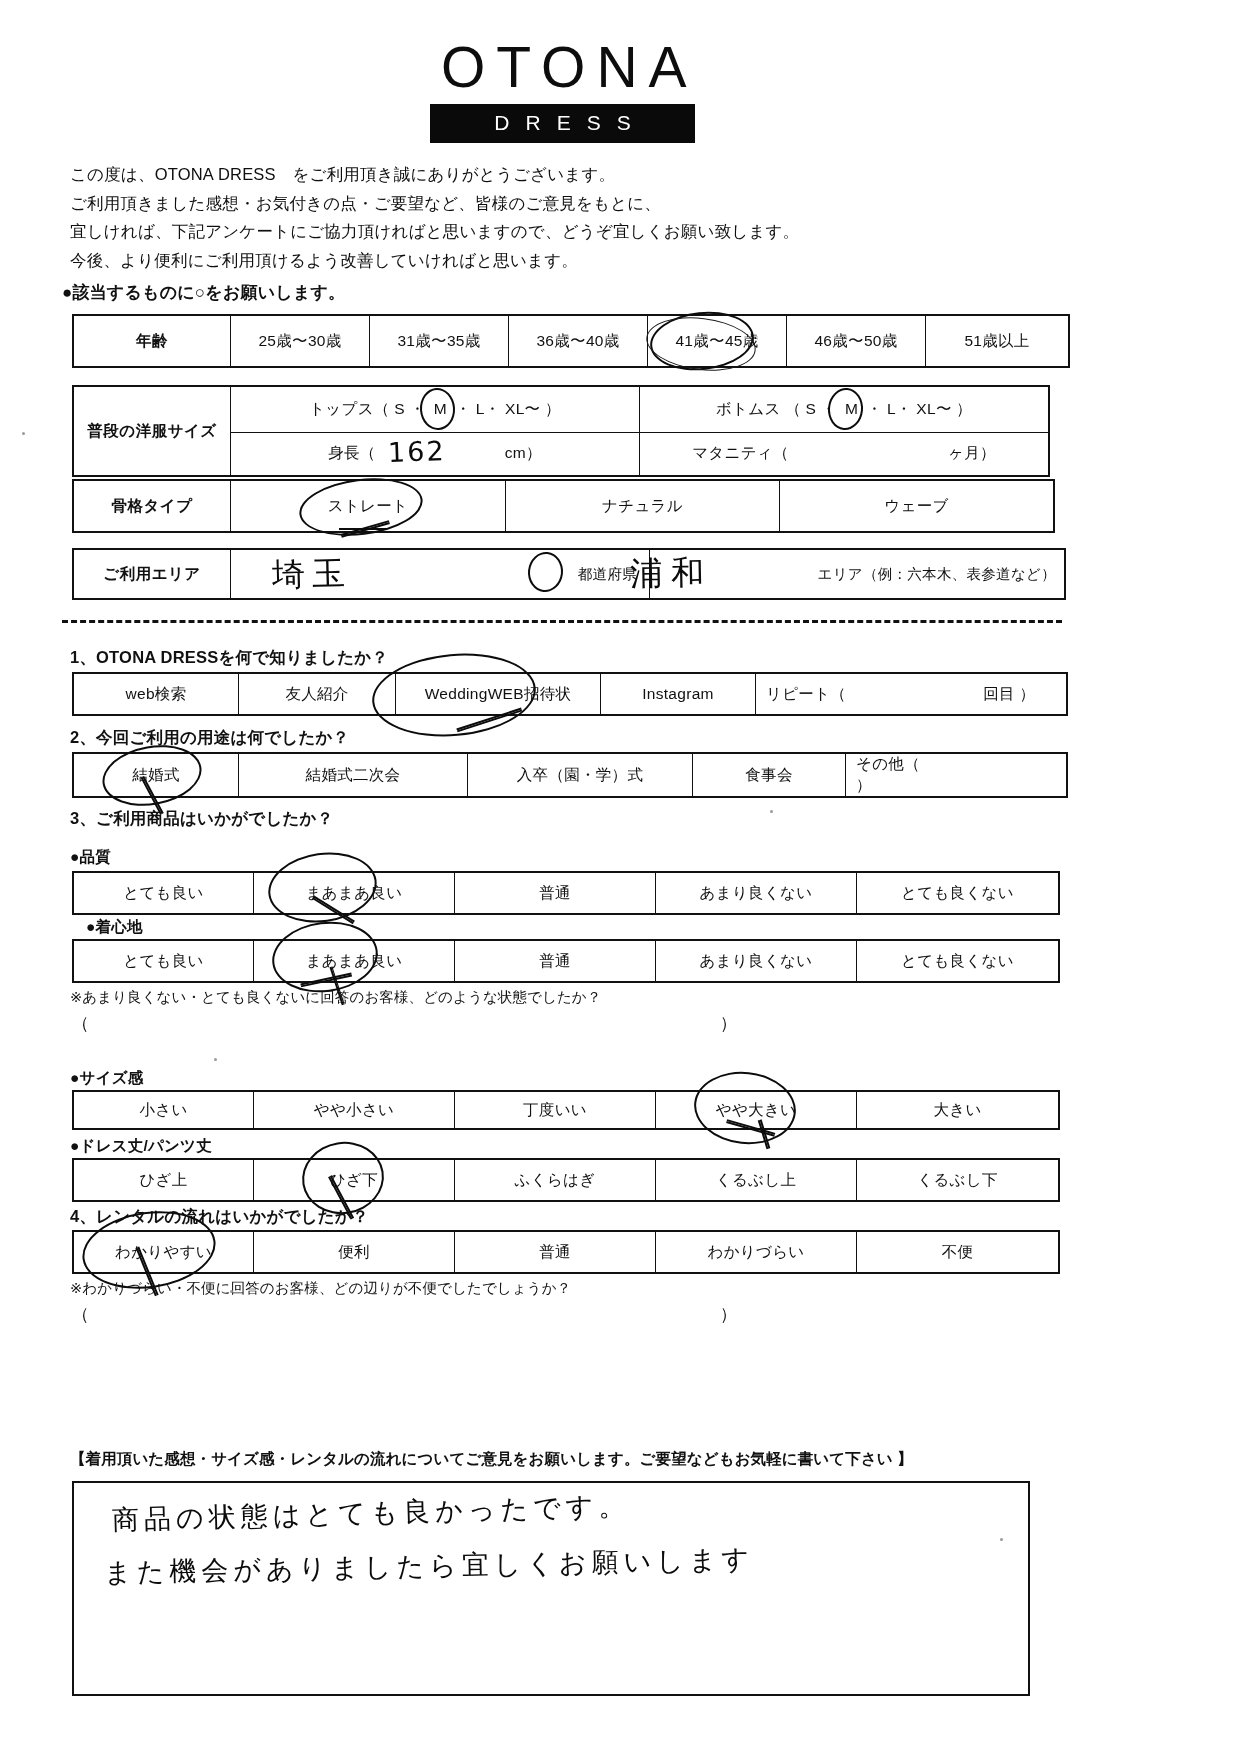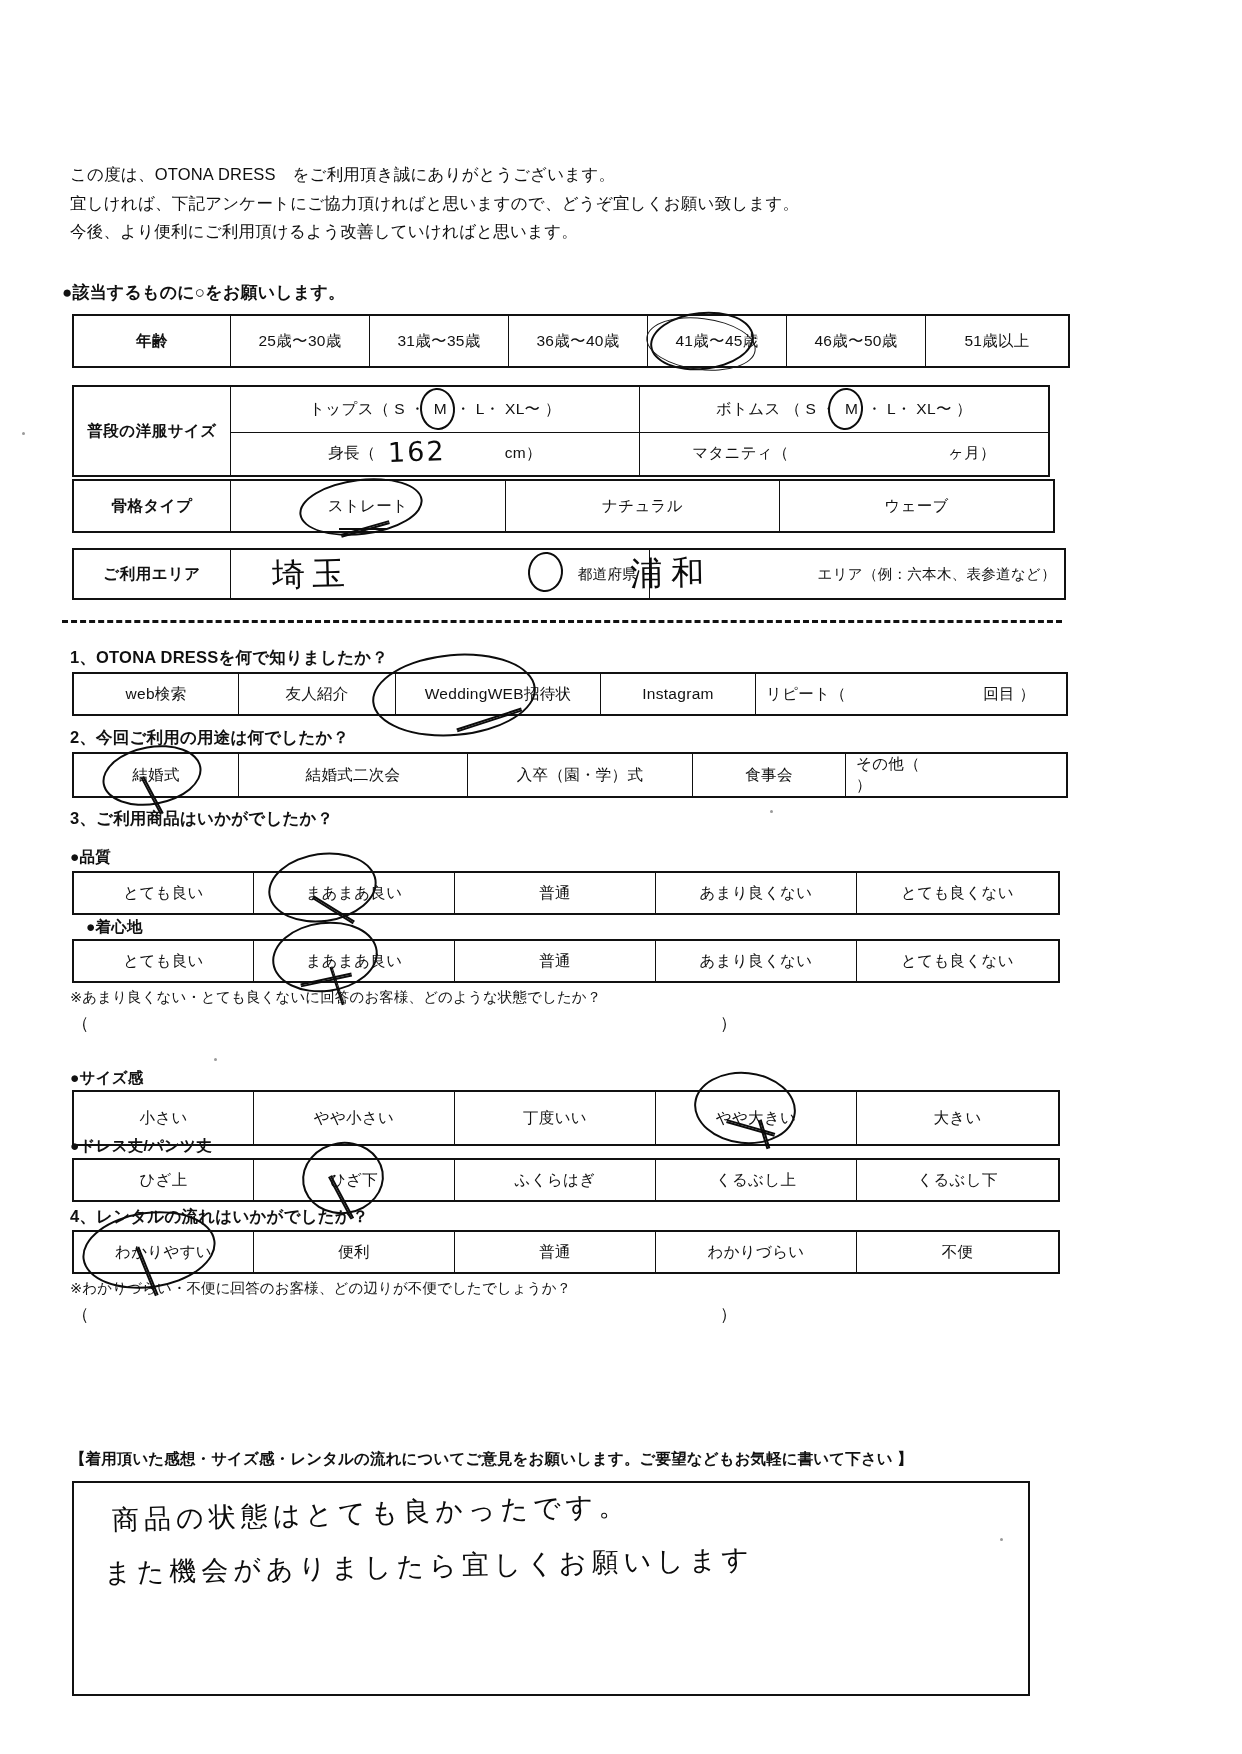--- a/index.html
+++ b/index.html
@@ -194,23 +194,28 @@
     position: absolute;
     background: #9a9a9a;
     border-radius: 50%;
   }
 </style>
 </head>
 <body>
 
 <div class="page">
 
+  <div class="logo-wrap">
+    <div class="logo-otona">OTONA</div>
+    <div class="logo-dress">DRESS</div>
+  </div>
 
   <div class="intro">
     <div>この度は、OTONA DRESS　をご利用頂き誠にありがとうございます。</div>
+    <div>ご利用頂きました感想・お気付きの点・ご要望など、皆様のご意見をもとに、</div>
     <div>宜しければ、下記アンケートにご協力頂ければと思いますので、どうぞ宜しくお願い致します。</div>
     <div>今後、より便利にご利用頂けるよう改善していければと思います。</div>
   </div>
 
   <div class="notice">●該当するものに○をお願いします。</div>
 
   <table class="tbl" style="left:72px; top:314px; width:960px;">
     <tbody>
         <tr style="height:52px;">
       <td class="lbl" style="width:152px;">年齢</td>
@@ -365,21 +370,21 @@
   <div class="tail" style="left:300px; top:978px; width:52px; height:0; border-top:2.4px solid #0c0c0c; transform:rotate(-12deg);"></div>
   <div class="tail" style="left:318px; top:985px; width:40px; height:0; border-top:1.8px solid #0c0c0c; transform:rotate(72deg);"></div>
 
   <div class="note" style="left:70px; top:988px;">※あまり良くない・とても良くないに回答のお客様、どのような状態でしたか？</div>
   <div class="paren-l" style="left:72px; top:1012px;">（</div>
   <div class="paren-r" style="left:720px; top:1012px;">）</div>
 
   <div class="subh" style="left:70px; top:1068px;">●サイズ感</div>
   <table class="tbl" style="left:72px; top:1090px; width:960px;">
     <tbody>
-        <tr style="height:54px;border-radius:8px;">
+        <tr style="height:38px;border-radius:8px;">
       <td style="width:175px;">小さい</td>
       <td style="width:196px;">やや小さい</td>
       <td style="width:196px;">丁度いい</td>
       <td style="width:196px;">やや大きい</td>
       <td style="width:197px;">大きい</td>
     </tr>
   </tbody>
     </table>
   <div class="circ" style="left:694px; top:1072px; width:98px; height:68px; transform:rotate(6deg);"></div>
   <div class="tail" style="left:726px; top:1126px; width:50px; height:0; border-top:2.2px solid #0c0c0c; transform:rotate(16deg);"></div>

